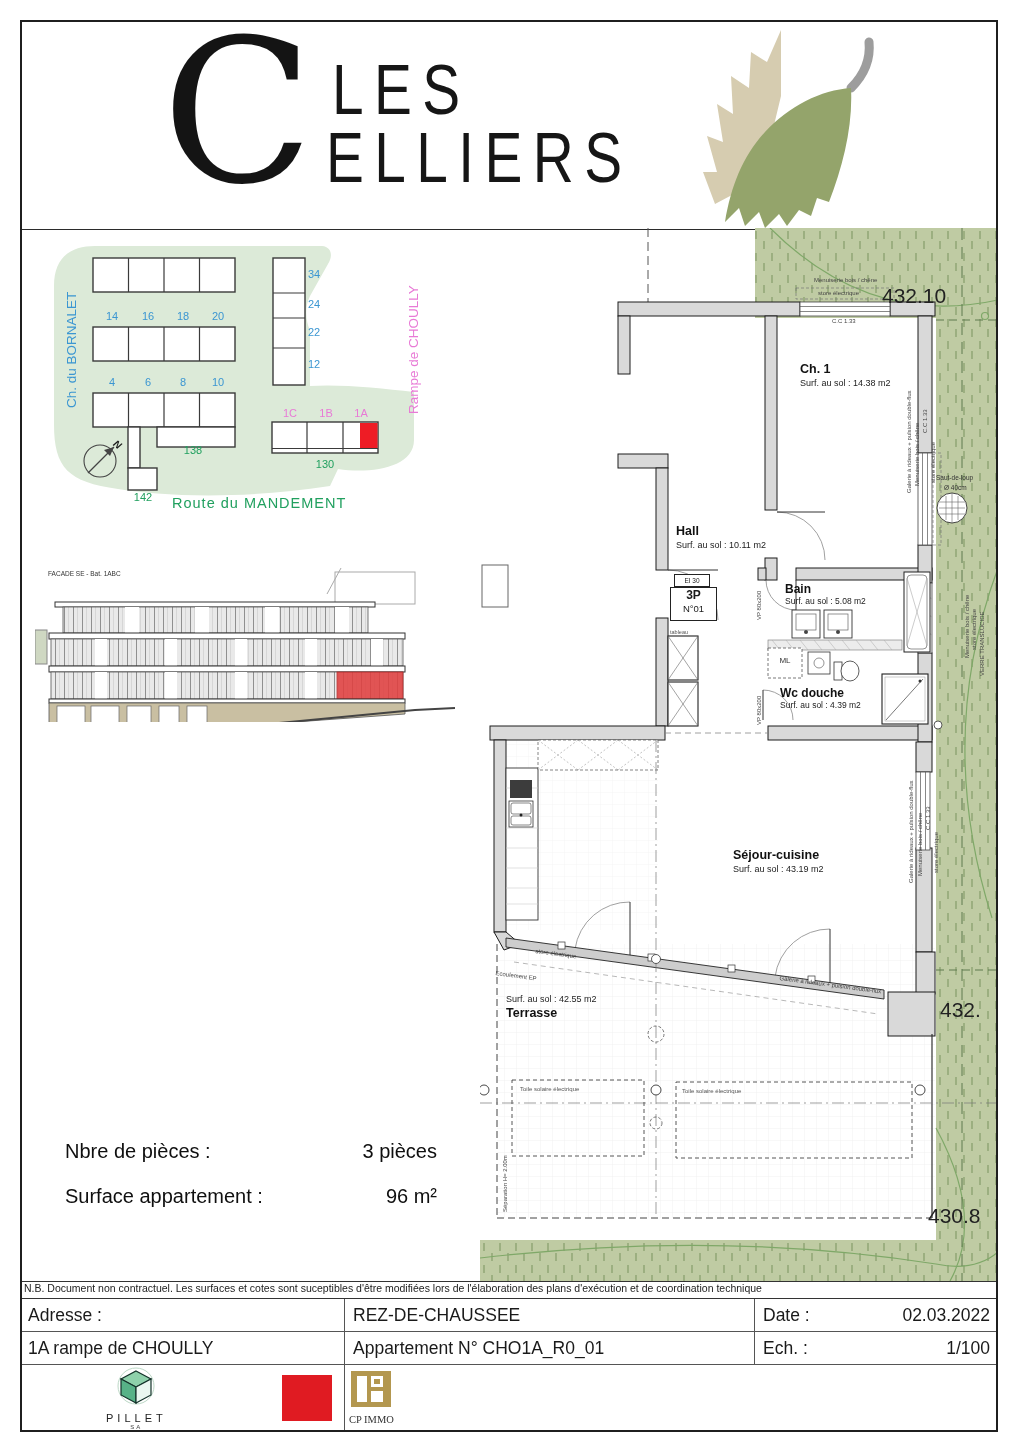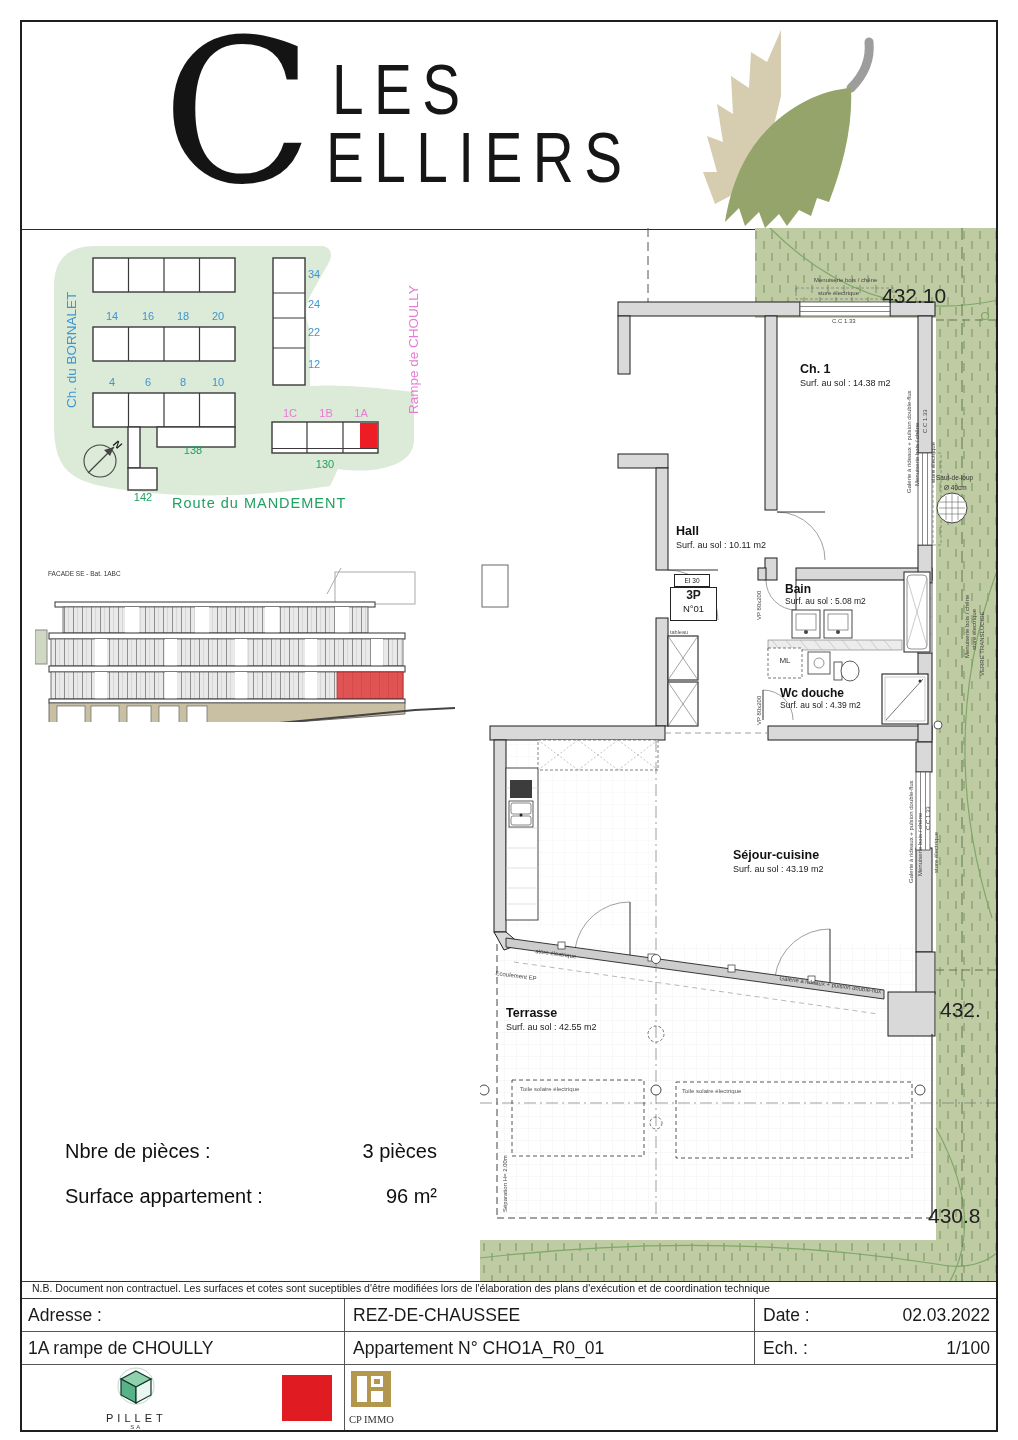--- a/index.html
+++ b/index.html
@@ -24,21 +24,21 @@
   .tiny{font-size:6px;color:#444;}
   .tiny2{font-size:6.5px;color:#333;}
   .lvl{font-size:21px;color:#222;}
   .diag{transform:rotate(7.6deg);transform-origin:0 0;white-space:nowrap;}
   .tag-box{box-sizing:border-box;border:1px solid #222;background:#fff;text-align:center;}
   
   .sumrow{font-size:20px;color:#0f0f0f;display:flex;width:372px;}
   .sumrow .lab{width:250px;}
   .sumrow .val{flex:1;text-align:right;}
   
-  .nbbar{left:20px;top:1281px;width:978px;height:17px;border-top:1.5px solid #333;font-size:10.5px;color:#222;padding-left:12px;box-sizing:border-box;background:#fff;}
+  .nbbar{left:20px;top:1281px;width:978px;height:17px;border-top:1.5px solid #333;font-size:10.5px;color:#222;padding-left:4px;box-sizing:border-box;background:#fff;}
   .tbl{left:20px;top:1298px;width:978px;height:66px;display:grid;grid-template-columns:325px 410px 243px;grid-template-rows:33px 33px;border-top:1.5px solid #333;box-sizing:border-box;font-size:17.5px;}
   .cell{border-right:1.5px solid #555;border-bottom:1.5px solid #555;display:flex;align-items:center;padding:0 8px;box-sizing:border-box;}
   .cell.last{border-right:none;}
   .cell .sp{flex:1;}
   .logos{left:20px;top:1364px;width:978px;height:68px;display:grid;grid-template-columns:325px 410px 243px;box-sizing:border-box;}
   .lcell{border-right:1.5px solid #555;display:flex;align-items:center;box-sizing:border-box;}
   .lcell.last{border-right:none;}
   .favre-name{font-size:21px;font-weight:600;color:#c22741;line-height:1.15;}
   .favre-url{font-size:17px;color:#b5b5b5;line-height:1.15;}
   .pillet-t{font-size:11px;letter-spacing:4px;color:#222;text-align:left;line-height:1;}
@@ -317,21 +317,21 @@
   <div class="pa room-area" style="left:320px;top:150px;">Surf. au sol : 14.38 m2</div>
   <div class="pa room-name" style="left:196px;top:296px;">Hall</div>
   <div class="pa room-area" style="left:196px;top:312px;">Surf. au sol : 10.11 m2</div>
   <div class="pa room-name" style="left:305px;top:354px;font-size:12px;">Bain</div>
   <div class="pa room-area" style="left:305px;top:368px;font-size:8.5px;">Surf. au sol : 5.08 m2</div>
   <div class="pa room-name" style="left:300px;top:458px;font-size:12px;">Wc douche</div>
   <div class="pa room-area" style="left:300px;top:472px;font-size:8.5px;">Surf. au sol : 4.39 m2</div>
   <div class="pa room-name" style="left:253px;top:620px;">Séjour-cuisine</div>
   <div class="pa room-area" style="left:253px;top:636px;">Surf. au sol : 43.19 m2</div>
   <div class="pa room-name" style="left:26px;top:778px;">Terrasse</div>
-  <div class="pa room-area" style="left:26px;top:794px;text-align:center;">Surf. au sol : 42.55 m2</div>
+  <div class="pa room-area" style="left:26px;top:766px;text-align:center;">Surf. au sol : 42.55 m2</div>
 
   
   <div class="pa tag-box" style="left:194px;top:346px;width:36px;height:13px;font-size:6.5px;line-height:12px;">EI 30</div>
   <div class="pa tag-box" style="left:190px;top:359px;width:47px;height:34px;">
     <div style="font-size:12px;font-weight:bold;line-height:15px;">3P</div>
     <div style="font-size:9.5px;line-height:12px;">N°01</div>
   </div>
 
   
   <div class="pa tiny nw" style="left:338px;top:62px;">store électrique</div>

